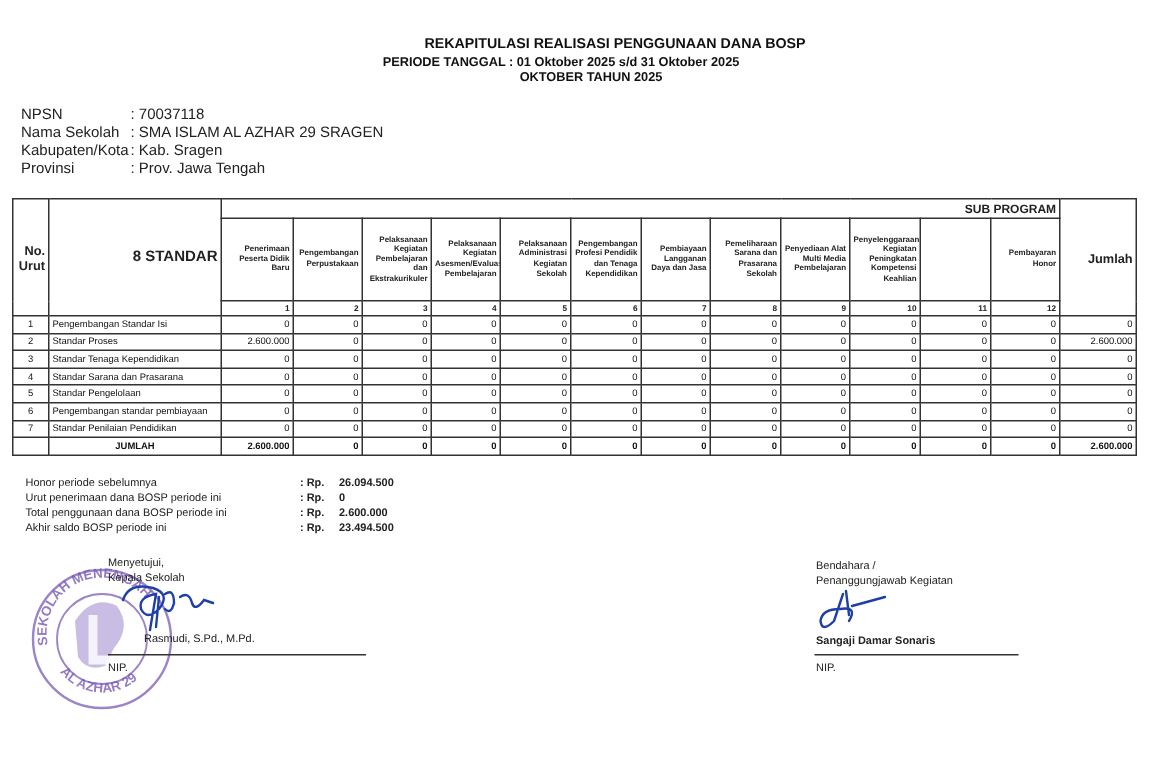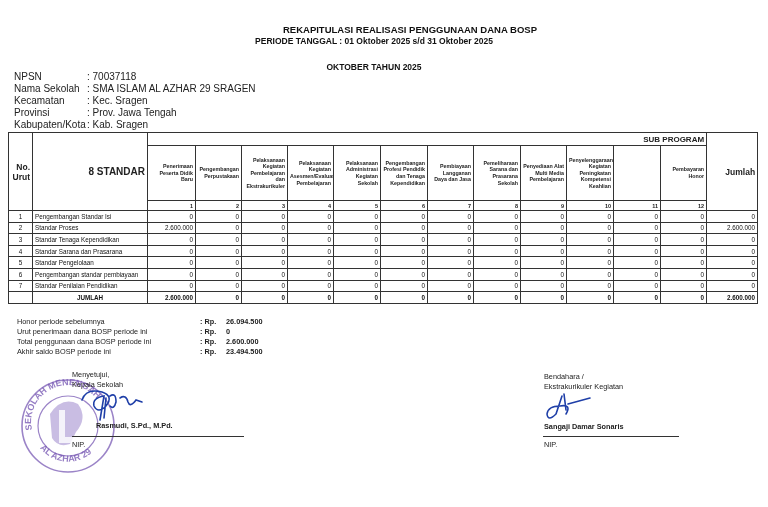--- a/index.html
+++ b/index.html
@@ -1,21 +1,21 @@
 <!DOCTYPE html>
 <html><head>
 <meta charset="utf-8">
 <style>
   html, body { margin: 0; padding: 0; background: #ffffff; }
   body { width: 768px; height: 507px; position: relative; overflow: hidden;
          font-family: "Liberation Sans", sans-serif; color: #111; }
   .title { position: absolute; left: 0; width: 768px; text-align: center; font-weight: bold; color: #111; }
   .t1 { top: 24px; left: 0px; font-size: 9.5px; padding-left: 36px; }
   .t2 { top: 36px; font-size: 8.5px; }
-  .t3 { top: 62px; font-size: 8.5px; }
+  .t3 { top: 46px; font-size: 8.5px; padding-left: 20px; }
   .t1, .t2, .t3 { width: 748px; }
 
   .info { position: absolute; left: 14px; top: 70px; font-size: 10px; color: #222; }
   .info-row { height: 12.2px; display: flex; align-items: center; }
   .info-label { width: 73px; }
   .info-value { }
 
   table.rekap { position: absolute; left: 8px; top: 132px; border-collapse: collapse;
                 table-layout: fixed; width: 750px; font-size: 6px; }
   table.rekap td, table.rekap th { border: 1px solid #333; padding: 0 2px; overflow: hidden; }
@@ -33,21 +33,21 @@
   tr.total td.lbl { text-align: center; }
 
   .summary { position: absolute; left: 17px; top: 316px; font-size: 7.3px; color: #222; }
   .sum-row { height: 10.2px; display: flex; align-items: center; }
   .sum-label { width: 183px; }
   .sum-rp { width: 20px; font-weight: bold; }
   .sum-val { font-weight: bold; padding-left: 6px; }
 
   .sign-left { position: absolute; left: 72px; top: 370px; font-size: 7.3px; color: #222; }
   .sign-left .l { height: 10px; }
-  .sign-left .name { position: absolute; top: 51px; left: 0; font-weight: bold; white-space: nowrap; padding-left: 24px; }
+  .sign-left .name { position: absolute; top: 51px; left: 0; font-weight: normal; white-space: nowrap; padding-left: 24px; }
   .sign-left .line { position: absolute; top: 66px; left: 0; width: 172px; border-top: 1px solid #333; }
   .sign-left .nip { position: absolute; top: 70px; left: 0; }
 
   .sign-right { position: absolute; left: 544px; top: 372px; font-size: 7.3px; color: #222; }
   .sign-right .l { height: 10px; white-space: nowrap; }
   .sign-right .name { position: absolute; top: 50px; left: 0; font-weight: bold; white-space: nowrap; }
   .sign-right .line { position: absolute; top: 64px; left: -1px; width: 136px; border-top: 1px solid #333; }
   .sign-right .nip { position: absolute; top: 68px; left: 0; }
 
   .stamp { position: absolute; left: 18px; top: 374px; width: 100px; height: 100px; }
@@ -63,30 +63,26 @@
 <div class="info" id="info-block">
     <div class="info-row">
       <span class="info-label">NPSN</span>
       <span class="info-value">: 70037118</span>
     </div>
     <div class="info-row">
       <span class="info-label">Nama Sekolah</span>
       <span class="info-value">: SMA ISLAM AL AZHAR 29 SRAGEN</span>
     </div>
     <div class="info-row">
-      <span class="info-label">Kecamatan</span>
-      <span class="info-value">: Kec. Sragen</span>
+      <span class="info-label">Kabupaten/Kota</span>
+      <span class="info-value">: Kab. Sragen</span>
     </div>
     <div class="info-row">
       <span class="info-label">Provinsi</span>
       <span class="info-value">: Prov. Jawa Tengah</span>
-    </div>
-    <div class="info-row">
-      <span class="info-label">Kabupaten/Kota</span>
-      <span class="info-value">: Kab. Sragen</span>
     </div>
   </div>
 
 <table class="rekap">
   <colgroup>
     <col style="width:24px">
       <col style="width:115px">
     <col style="width:48px">
       <col style="width:46px">
       <col style="width:46px">
@@ -326,21 +322,21 @@
   <div class="line"></div>
   <div class="nip">NIP.</div>
 </div>
 
 <svg class="sig" style="left:76px; top:384px; width:70px; height:38px;" viewBox="0 0 70 38">
   <path d="M 6 16 Q 10 4 26 8 Q 38 12 30 22 Q 22 30 18 22 Q 16 14 28 12 L 24 36 M 30 14 L 28 34 M 34 12 Q 40 8 40 18 Q 38 26 34 22 M 44 14 Q 50 10 52 18 Q 54 24 60 16 L 66 18" fill="none" stroke="#1f3fa8" stroke-width="1.6" stroke-linecap="round"></path>
 </svg>
 
 <div class="sign-right">
   <div class="l">Bendahara /</div>
-  <div class="l">Ekstrakurikuler Kegiatan</div>
+  <div class="l">Penanggungjawab Kegiatan</div>
   <div class="name">Sangaji Damar Sonaris</div>
   <div class="line"></div>
   <div class="nip">NIP.</div>
 </div>
 
 <svg class="sig" style="left:544px; top:392px; width:50px; height:30px;" viewBox="0 0 50 30">
   <path d="M 18 4 L 12 22 Q 4 30 3 22 Q 4 14 16 14 Q 28 12 22 22 M 20 2 L 22 18 M 24 12 L 46 6" fill="none" stroke="#1f3fa8" stroke-width="1.6" stroke-linecap="round"></path>
 </svg>
 
 </body></html>

